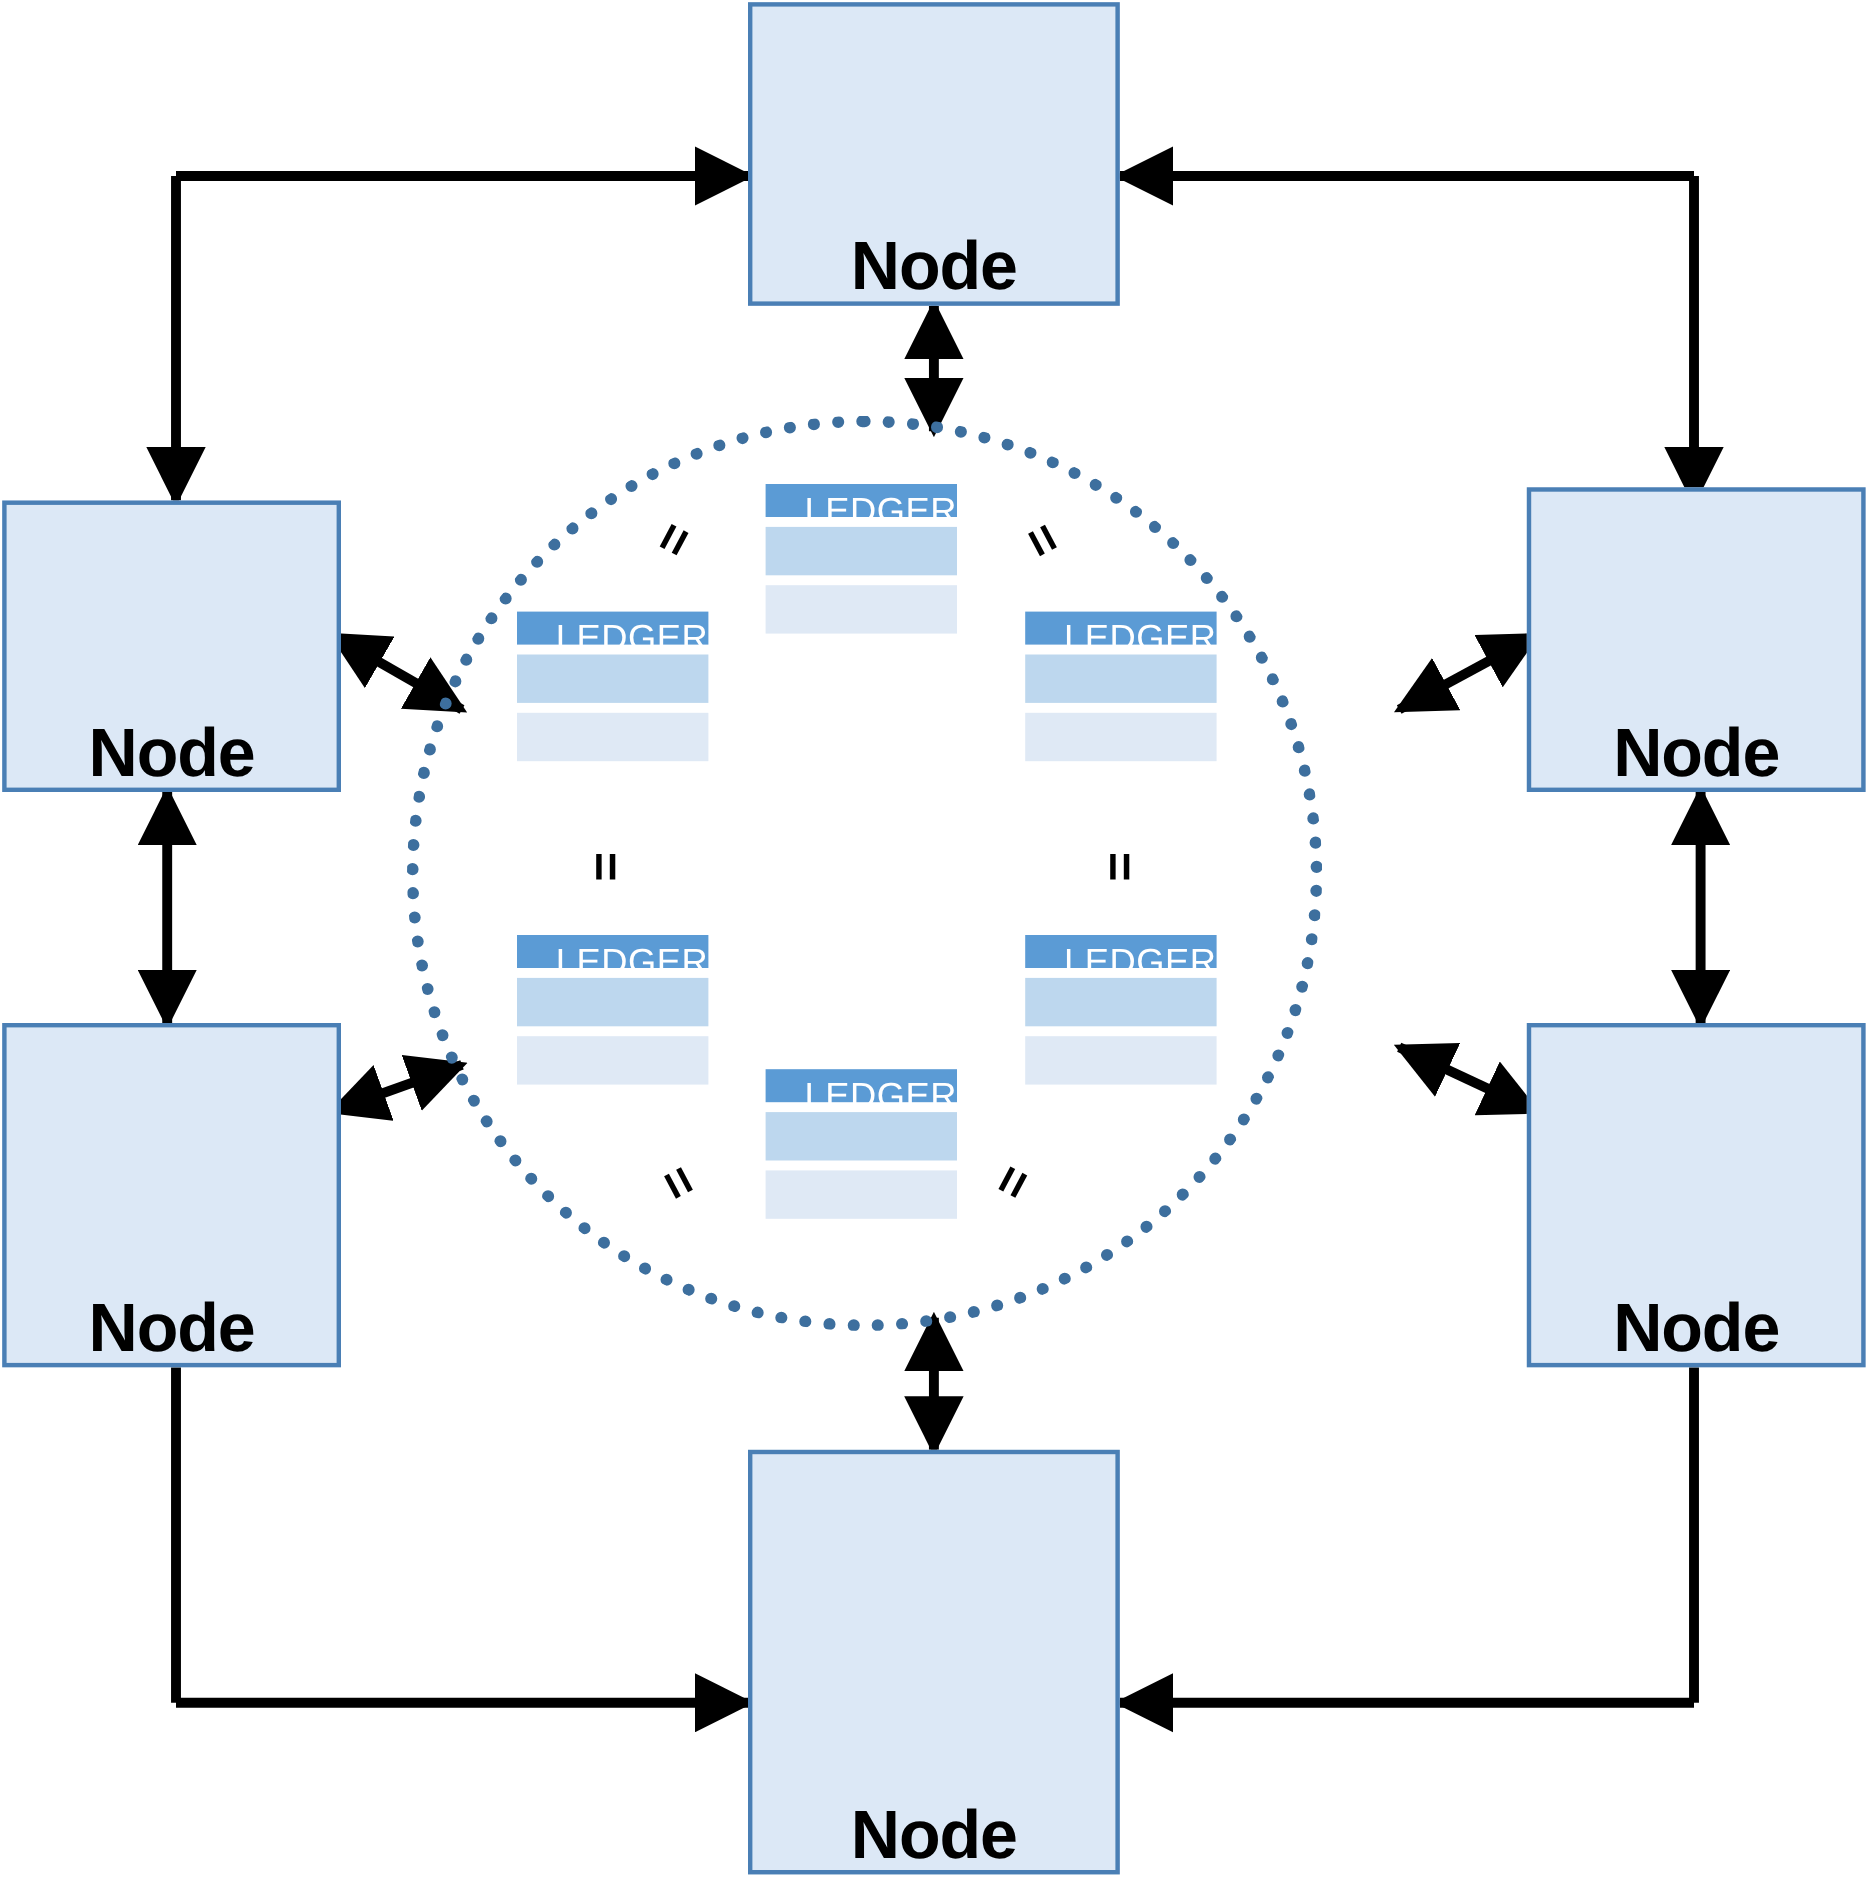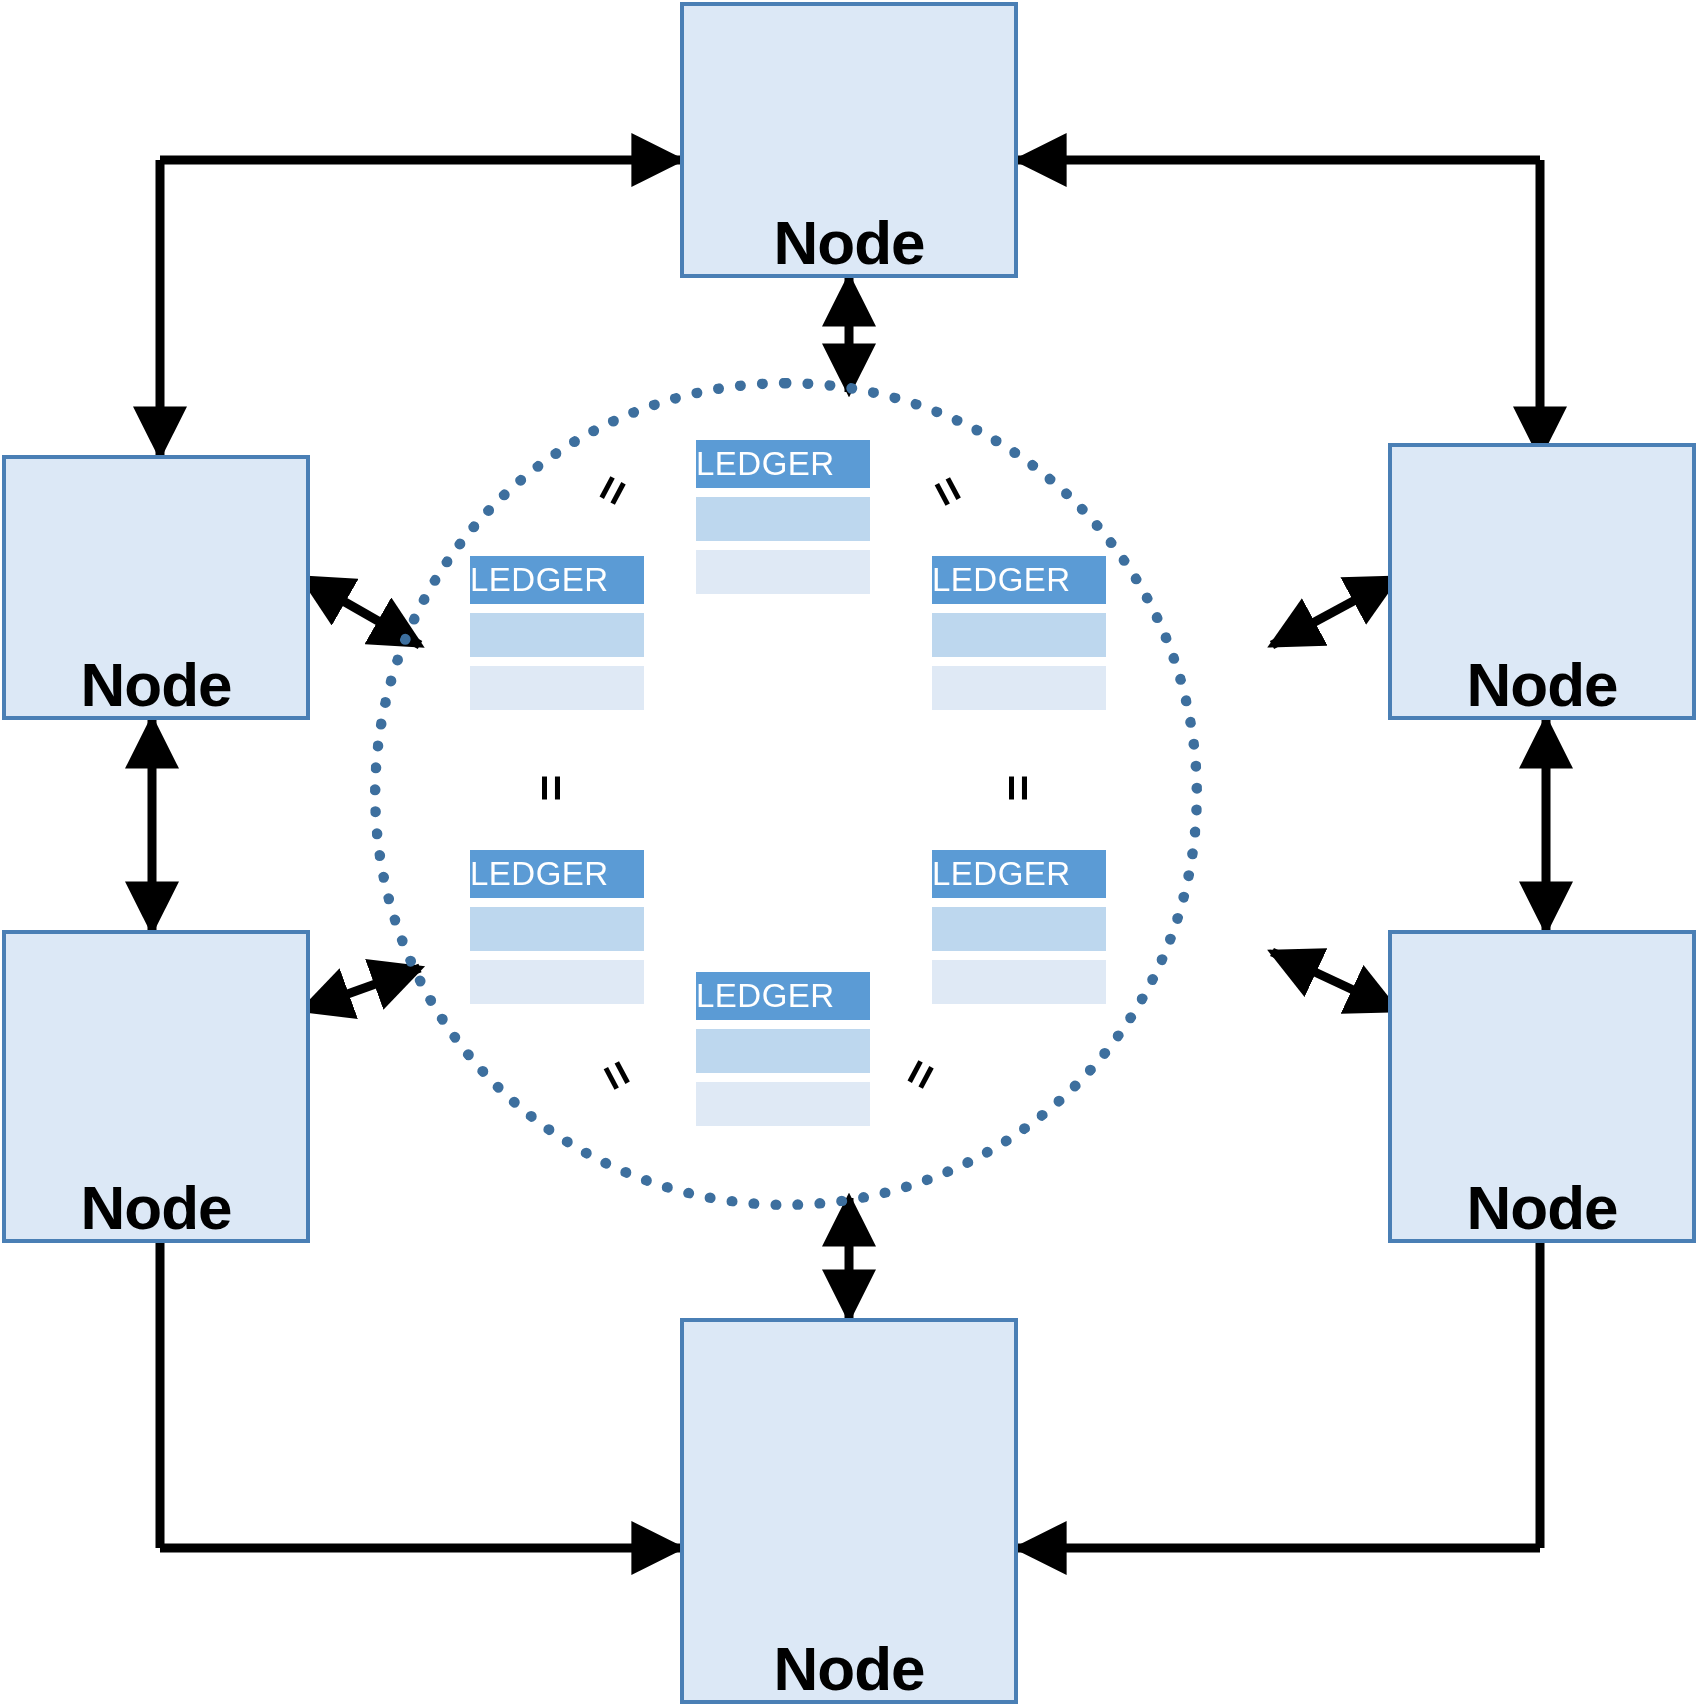--- a/index.html
+++ b/index.html
@@ -62,22 +62,22 @@
     position: absolute;
     width: 174px;
   }
   .ledger-head {
     background: #5ב9bd5;
     background: #5b9bd5;
     color: #ffffff;
     font-family: "Liberation Sans", sans-serif;
     font-size: 33px;
     letter-spacing: 0.5px;
-    text-align: left;
-    height: 48px;
+    text-align: right;
+    height: 30px;
     line-height: 48px;
     box-sizing: border-box;
   }
   .ledger-row {
     height: 44px;
     margin-top: 9px;
     box-sizing: border-box;
   }
   .ledger-row.r1 { background: #bdd7ee; }
   .ledger-row.r2 { background: #dfe9f5; }

